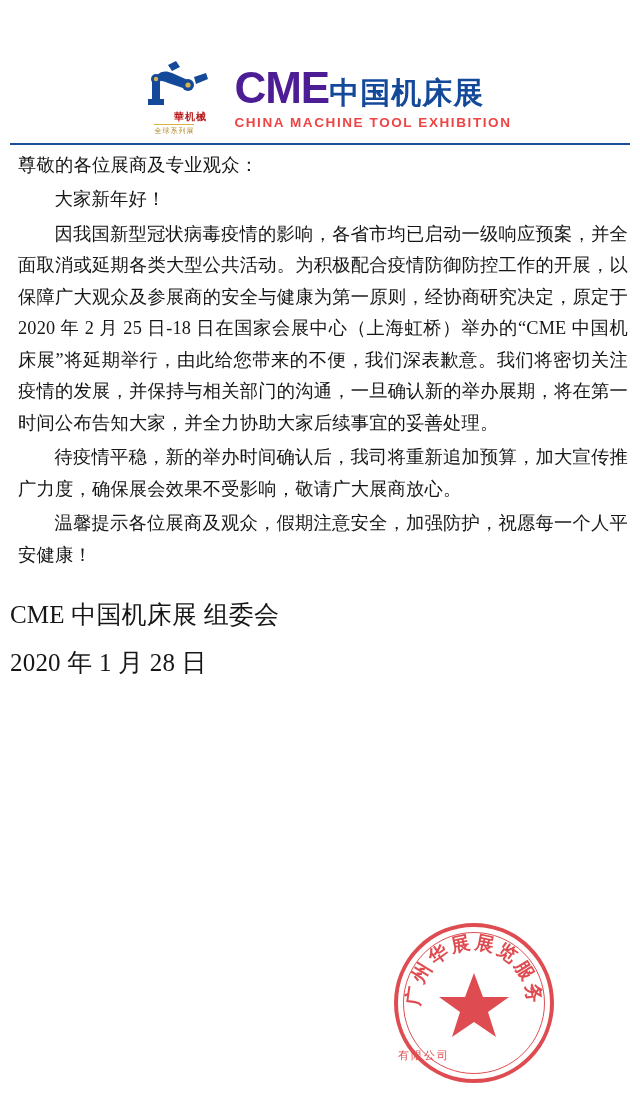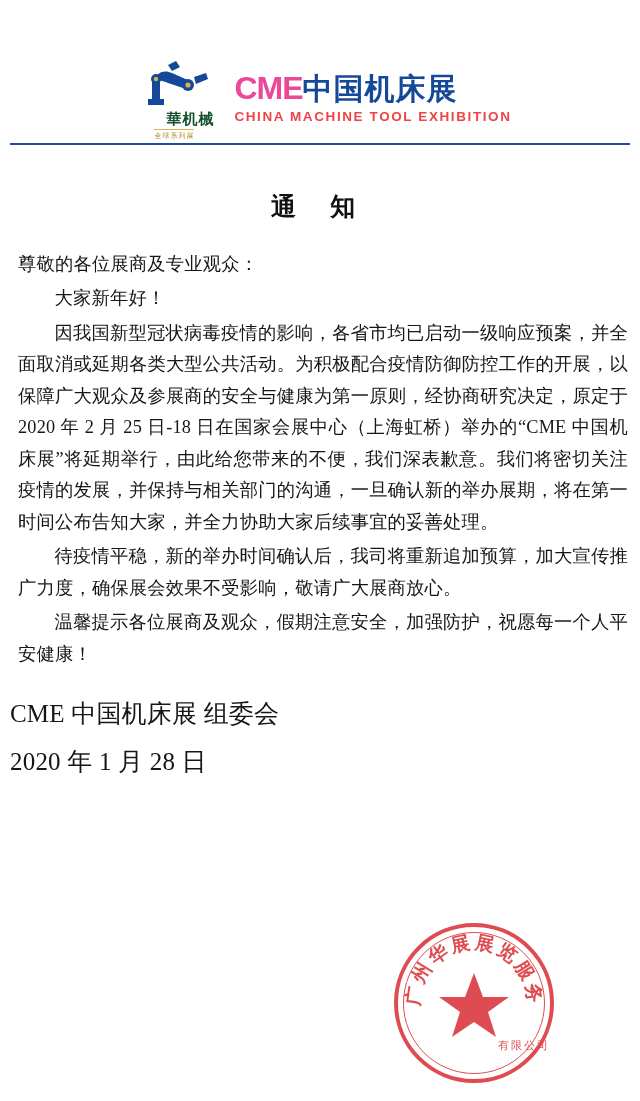--- a/index.html
+++ b/index.html
@@ -47,23 +47,23 @@
     align-items: center;
     justify-content: flex-start;
   }
   .logo-mark .robot {
     width: 72px;
     height: 52px;
     position: relative;
   }
   .logo-mark .cn-name {
     font-family: "Liberation Serif", serif;
-    font-size: 15px;
-    font-weight: bold;
-    color: #14532d;
+    font-size: 10px;
+    font-weight: bold;
+    color: #b91c1c;
     letter-spacing: 1px;
     margin-top: 1px;
     line-height: 1;
     margin-left: 32px;
   }
   .logo-mark .cn-sub {
     font-family: "Liberation Sans", sans-serif;
     font-size: 7px;
     color: #b38b2e;
     letter-spacing: 1px;
@@ -79,22 +79,22 @@
     align-items: flex-start;
   }
   .logo-main {
     display: flex;
     align-items: baseline;
     line-height: 1;
   }
   .logo-cme {
     font-family: "Liberation Sans", sans-serif;
     font-weight: bold;
-    font-size: 32px;
-    color: #ec4899;
+    font-size: 44px;
+    color: #4c1d95;
     letter-spacing: -1px;
     text-align: right;
   }
   .logo-cn {
     font-family: "Liberation Serif", serif;
     font-weight: bold;
     font-size: 30px;
     color: #14499a;
     letter-spacing: 1px;
   }
@@ -182,22 +182,22 @@
     inset: 0;
     color: #d7262b;
     font-family: "Liberation Serif", serif;
     font-weight: bold;
     font-size: 15px;
   }
   .seal-bottom {
     position: absolute;
     left: 0;
     right: 0;
-    bottom: 26px;
-    text-align: right;
+    bottom: 16px;
+    text-align: left;
     color: #d7262b;
     font-size: 11px;
     letter-spacing: 2px;
     font-family: "Liberation Serif", serif;
   }
 </style>
 </head>
 <body>
 
 <div class="page">
@@ -232,21 +232,20 @@
           <span class="logo-cme">CME</span>
           <span class="logo-cn">中国机床展</span>
         </div>
         <div class="logo-en">CHINA MACHINE TOOL EXHIBITION</div>
       </div>
 
     </div>
     <div class="rule"></div>
   </div>
 
-  <div class="doc-title">通 知</div>
 
   <div class="content">
     <p>尊敬的各位展商及专业观众：</p>
     <p class="indent">大家新年好！</p>
     <p class="indent">因我国新型冠状病毒疫情的影响，各省市均已启动一级响应预案，并全面取消或延期各类大型公共活动。为积极配合疫情防御防控工作的开展，以保障广大观众及参展商的安全与健康为第一原则，经协商研究决定，原定于 2020 年 2 月 25 日-18 日在国家会展中心（上海虹桥）举办的“CME 中国机床展”将延期举行，由此给您带来的不便，我们深表歉意。我们将密切关注疫情的发展，并保持与相关部门的沟通，一旦确认新的举办展期，将在第一时间公布告知大家，并全力协助大家后续事宜的妥善处理。</p>
     <p class="indent">待疫情平稳，新的举办时间确认后，我司将重新追加预算，加大宣传推广力度，确保展会效果不受影响，敬请广大展商放心。</p>
     <p class="indent">温馨提示各位展商及观众，假期注意安全，加强防护，祝愿每一个人平安健康！</p>
 
     <div class="sign-block">
       <div>CME 中国机床展 组委会</div>

